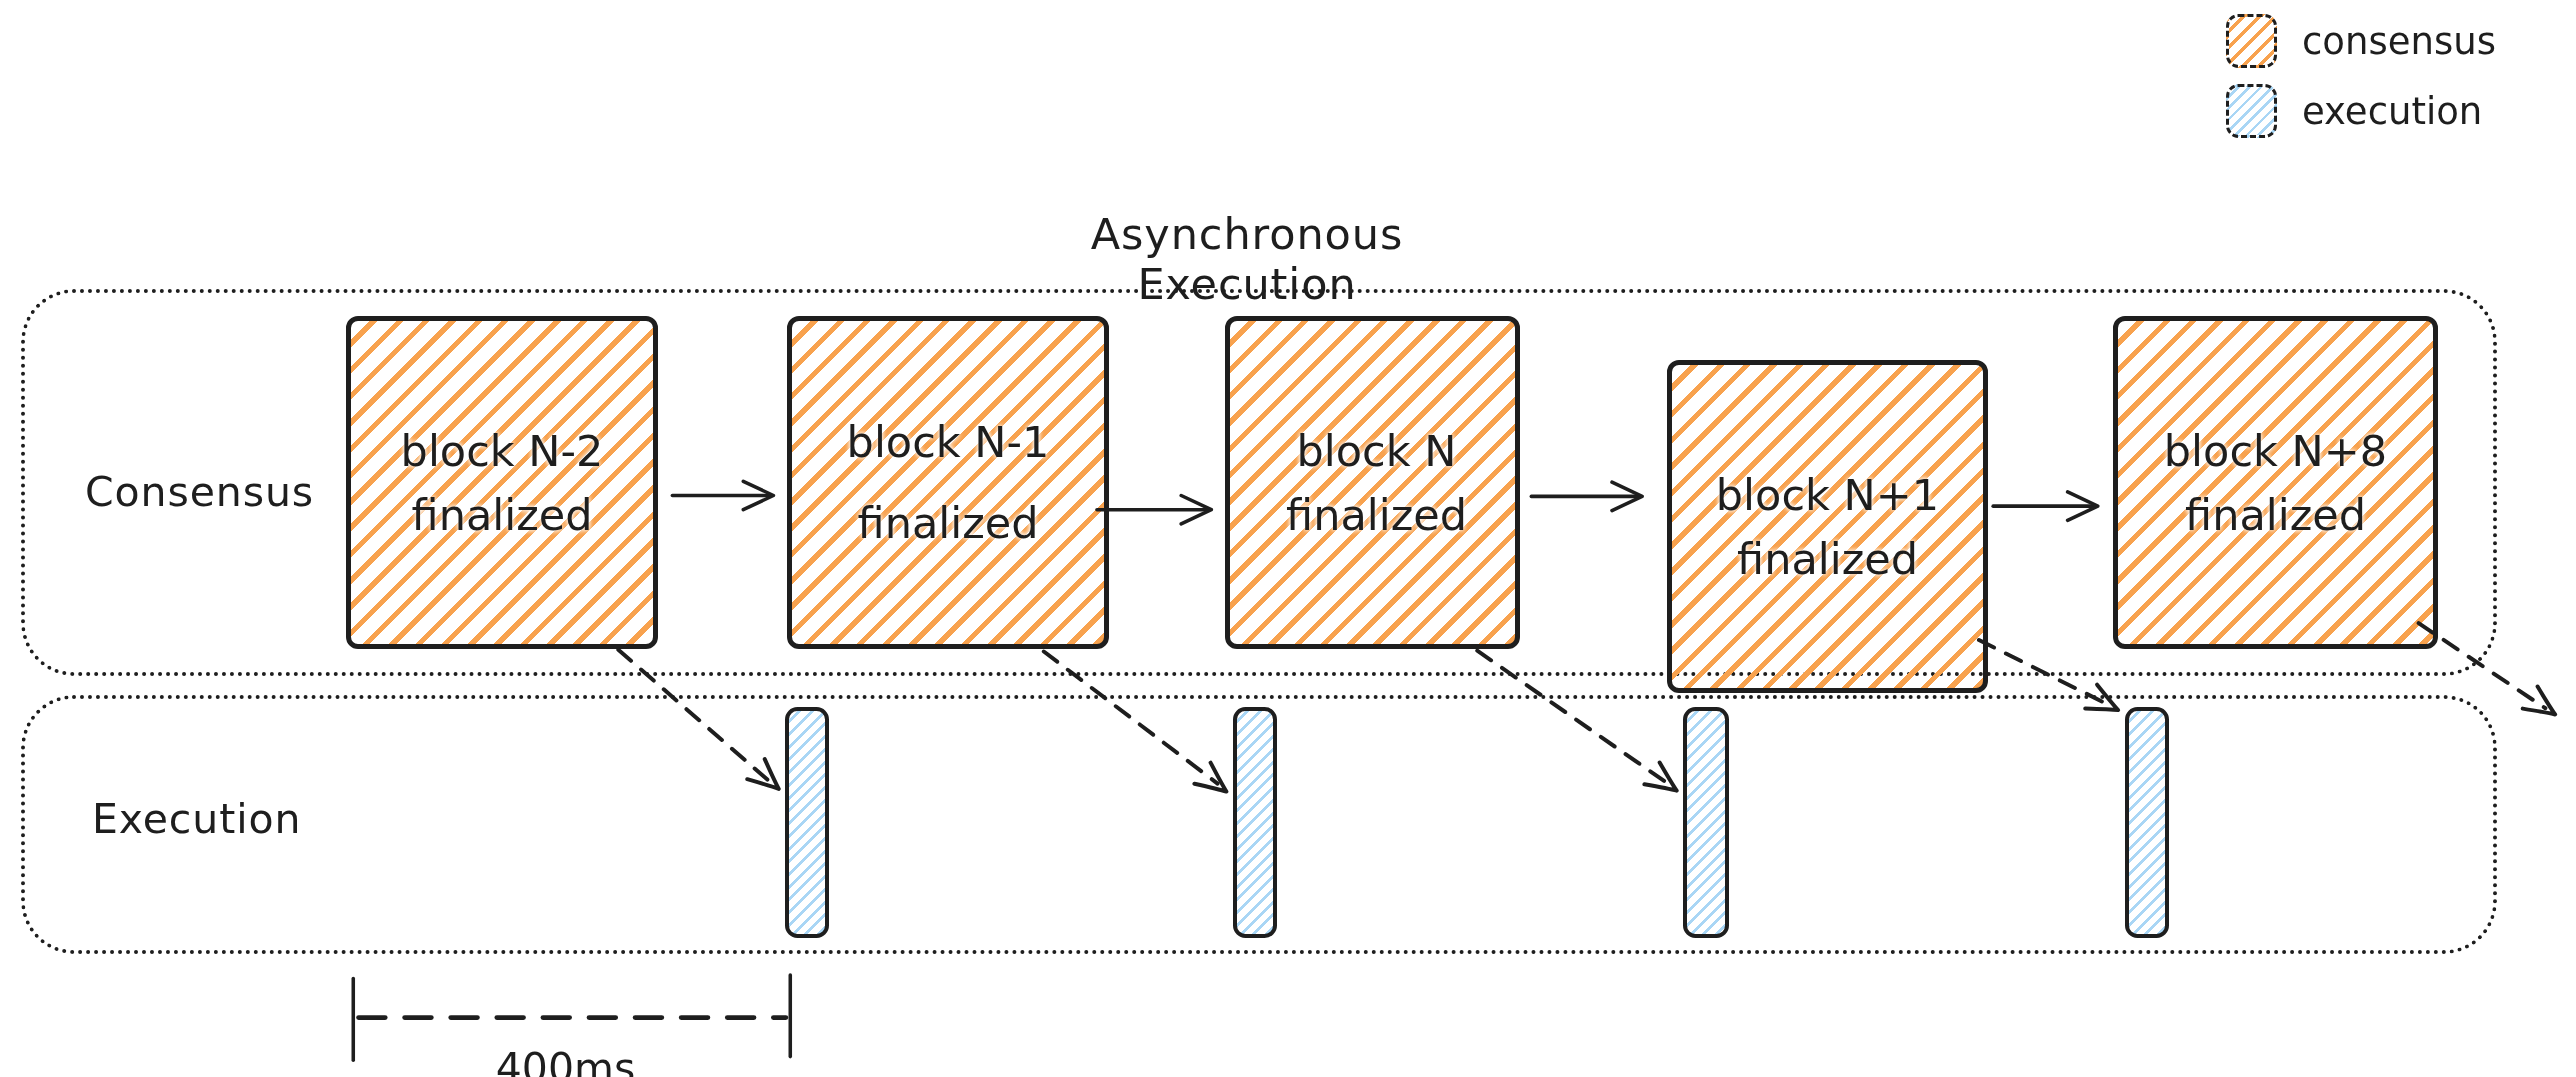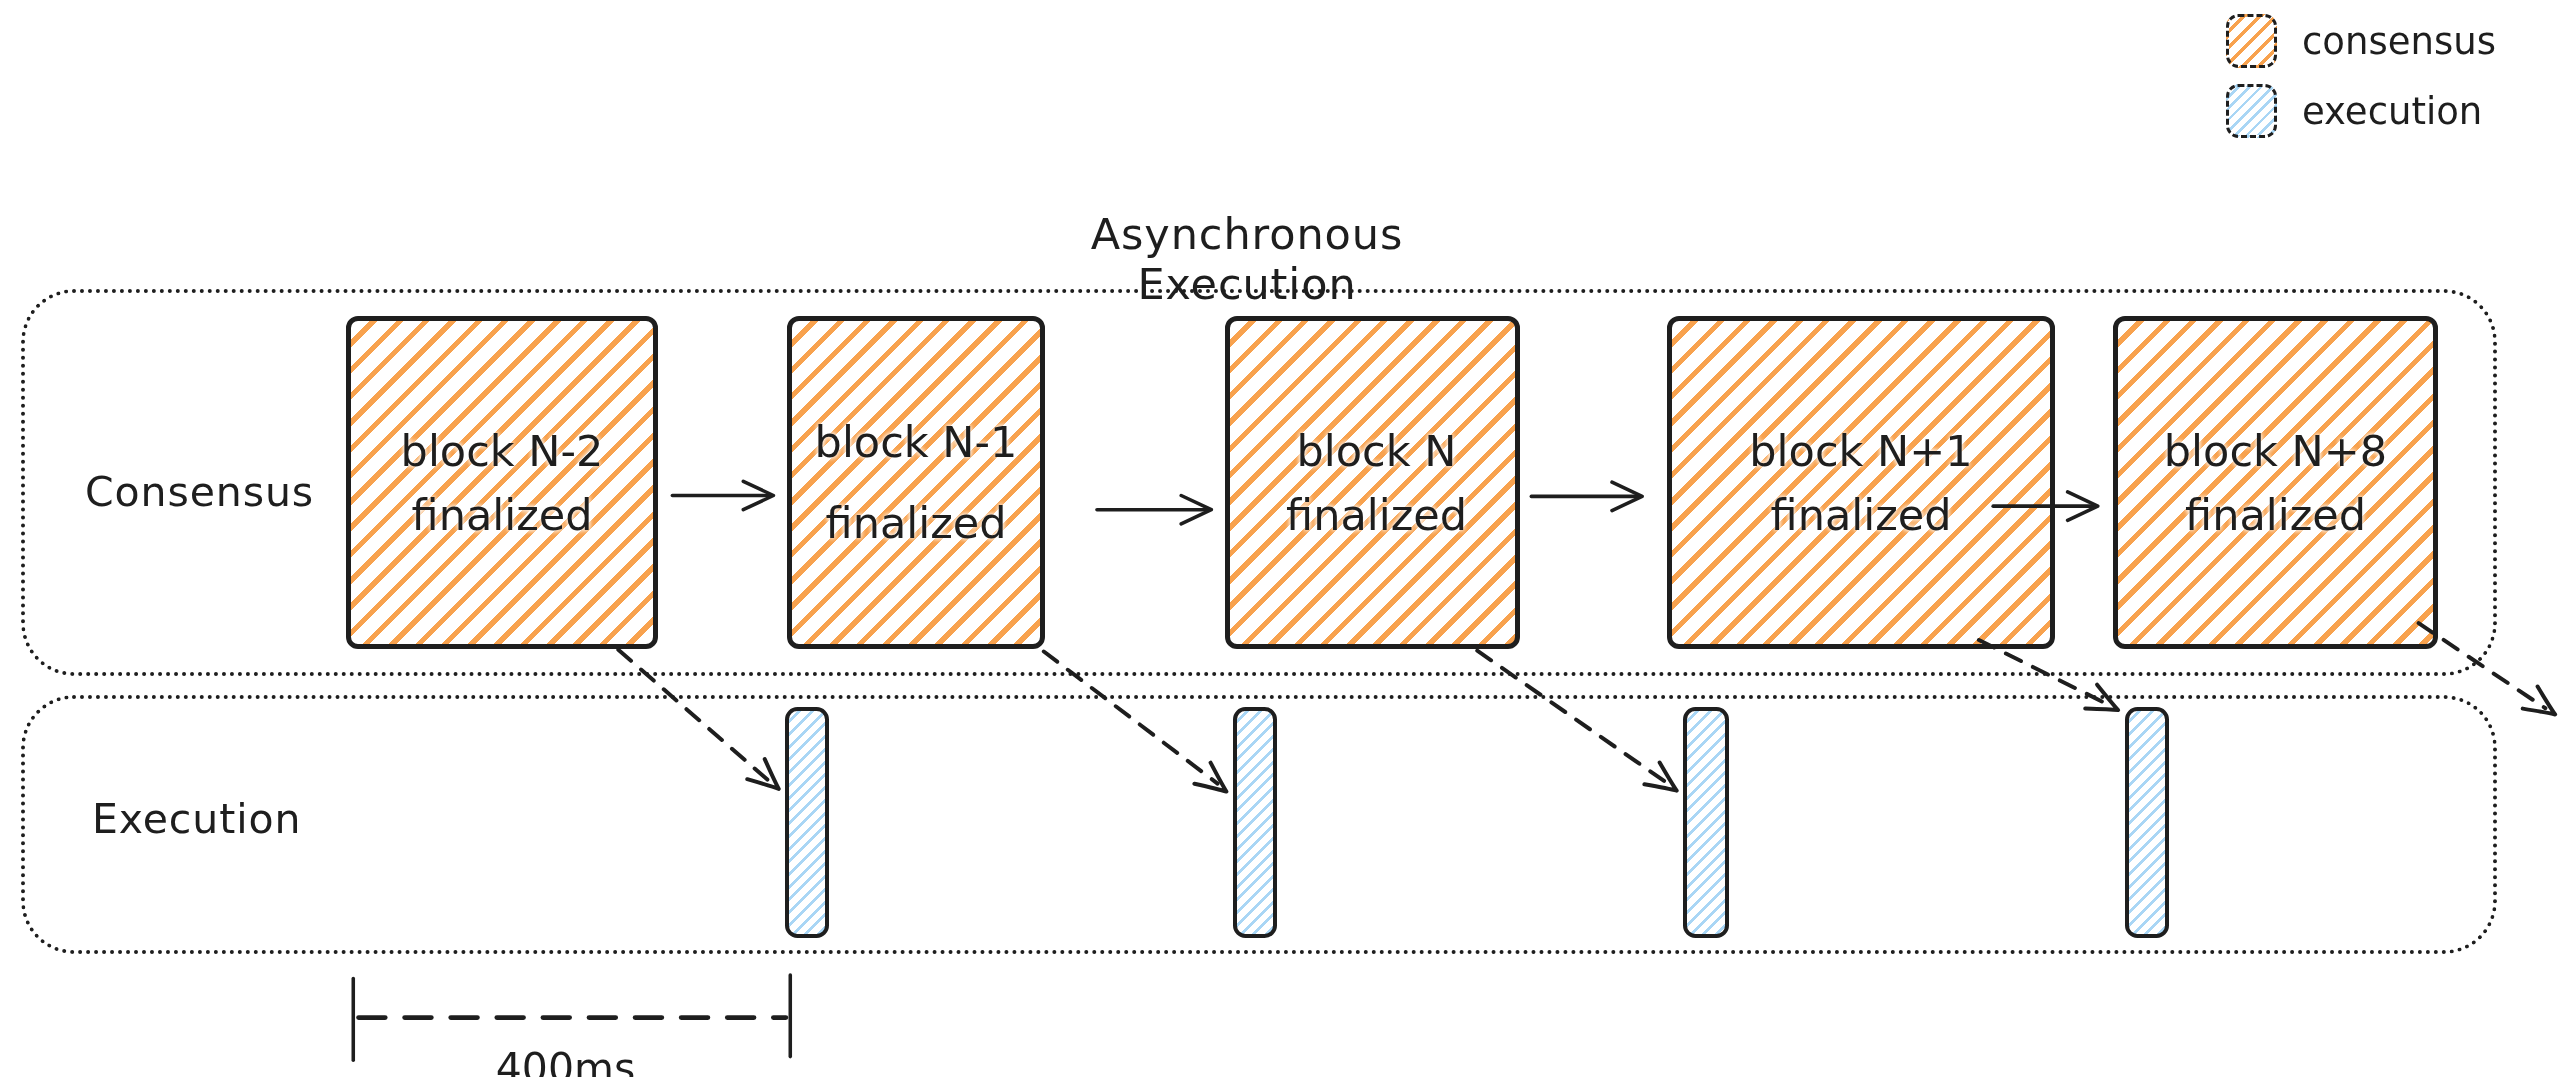--- a/index.html
+++ b/index.html
@@ -121,29 +121,29 @@
 
   <div class="lane lane-consensus"></div>
   <div class="lane lane-execution"></div>
   <div class="lane-label lane-label-consensus">Consensus</div>
   <div class="lane-label lane-label-execution">Execution</div>
 
   <div class="block" style="left:346px;width:312px;">
     <span>block N-2</span>
     <span>finalized</span>
   </div>
-  <div class="block" style="left:787px;width:258px;gap:17px;">
+  <div class="block" style="left:787px;width:322px;gap:17px;">
     <span>block N-1</span>
     <span>finalized</span>
   </div>
   <div class="block" style="left:1225px;width:295px;padding-left:8px;">
     <span>block N</span>
     <span>finalized</span>
   </div>
-  <div class="block" style="left:1667px;width:388px;">
+  <div class="block" style="left:1667px;width:321px;margin-top:44px;">
     <span>block N+1</span>
     <span>finalized</span>
   </div>
   <div class="block" style="left:2113px;width:325px;">
     <span>block N+8</span>
     <span>finalized</span>
   </div>
 
   <div class="bar" style="left:785px;width:44px;"></div>
   <div class="bar" style="left:1233px;width:44px;"></div>

